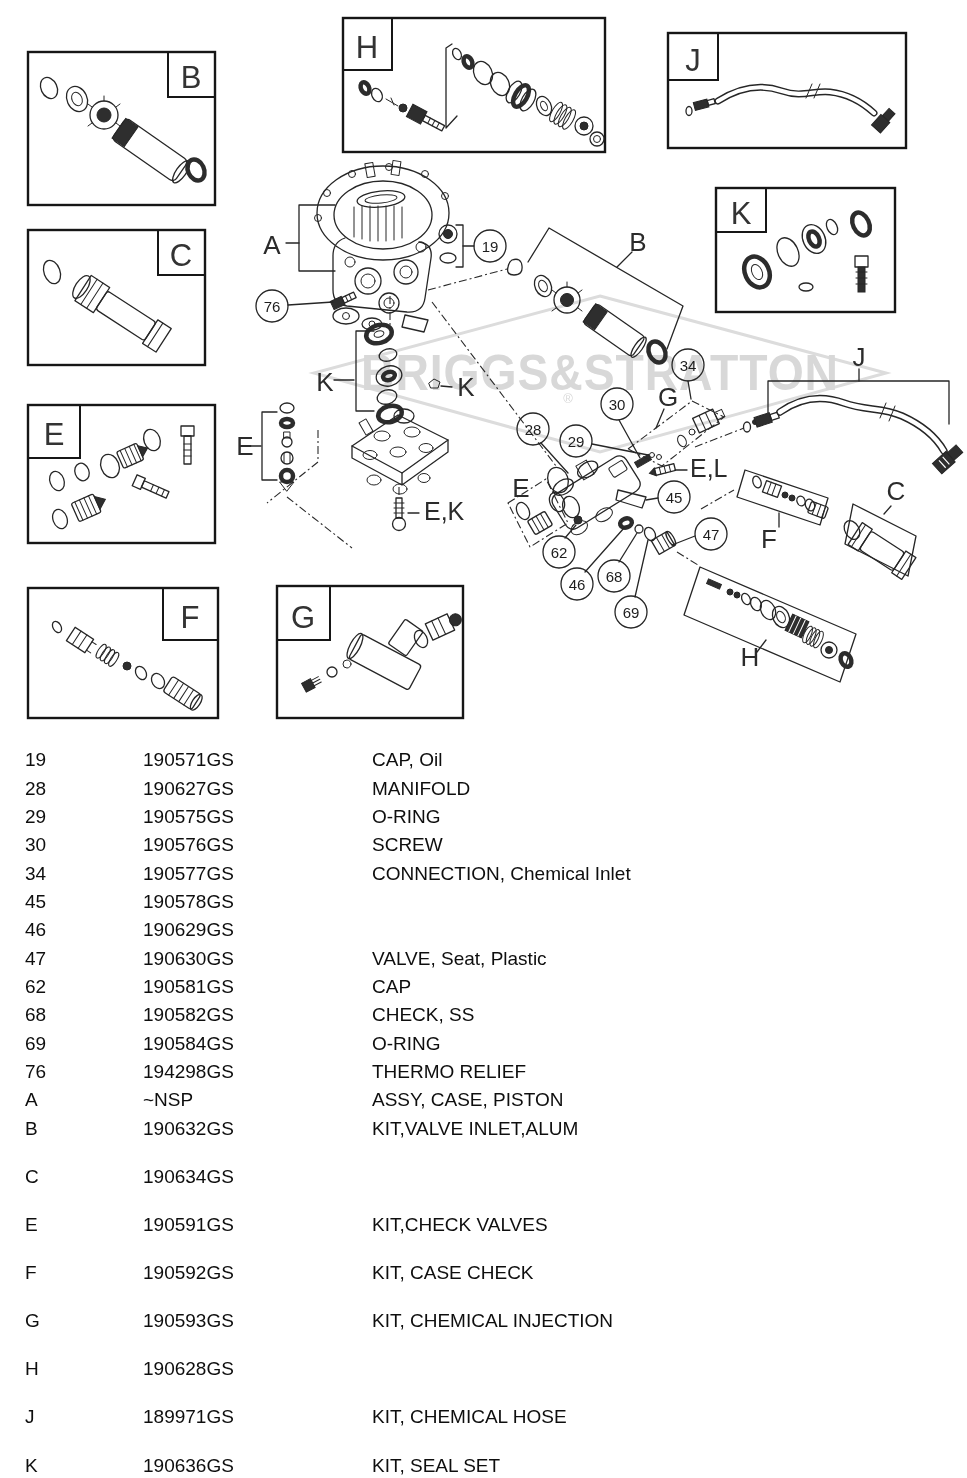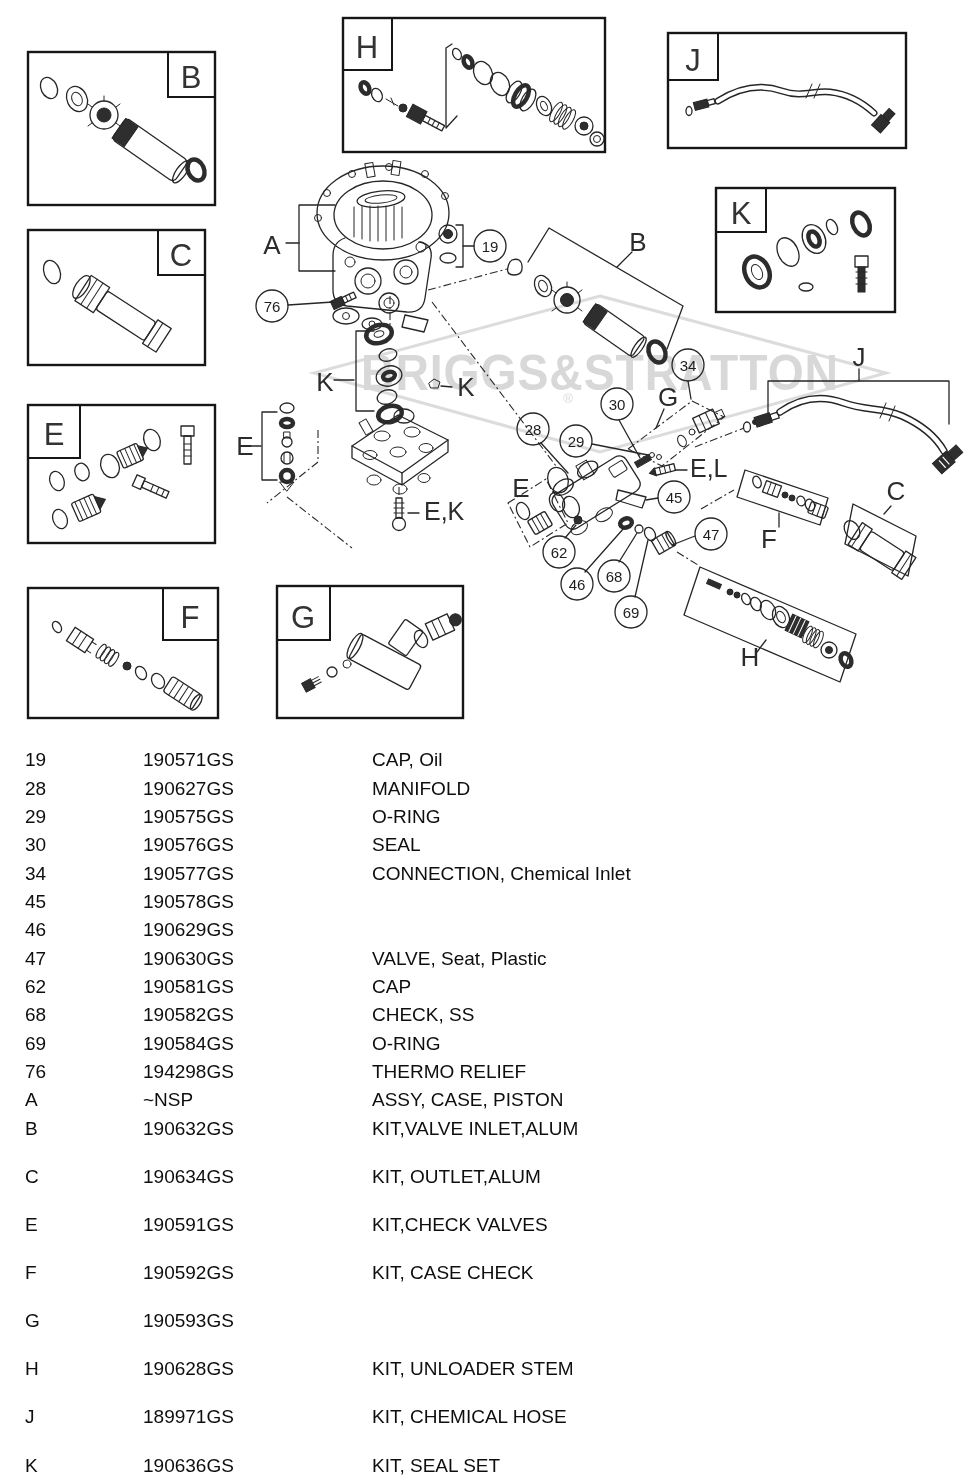--- a/index.html
+++ b/index.html
@@ -585,21 +585,21 @@
           <div class="pcell c2">MANIFOLD</div>
         </div>
         <div class="prow">
           <div class="pcell c0">29</div>
           <div class="pcell c1">190575GS</div>
           <div class="pcell c2">O-RING</div>
         </div>
         <div class="prow">
           <div class="pcell c0">30</div>
           <div class="pcell c1">190576GS</div>
-          <div class="pcell c2">SEAL</div>
+          <div class="pcell c2">SCREW</div>
         </div>
         <div class="prow">
           <div class="pcell c0">34</div>
           <div class="pcell c1">190577GS</div>
           <div class="pcell c2">CONNECTION, Chemical Inlet</div>
         </div>
         <div class="prow">
           <div class="pcell c0">45</div>
           <div class="pcell c1">190578GS</div>
         </div>
@@ -638,40 +638,39 @@
           <div class="pcell c2">ASSY, CASE, PISTON</div>
         </div>
         <div class="prow">
           <div class="pcell c0">B</div>
           <div class="pcell c1">190632GS</div>
           <div class="pcell c2">KIT,VALVE INLET,ALUM</div>
         </div>
         <div class="prow spaced">
           <div class="pcell c0">C</div>
           <div class="pcell c1">190634GS</div>
-          <div class="pcell c2">KIT, OUTLET,ALUM</div>
         </div>
         <div class="prow spaced">
           <div class="pcell c0">E</div>
           <div class="pcell c1">190591GS</div>
           <div class="pcell c2">KIT,CHECK VALVES</div>
         </div>
         <div class="prow spaced">
           <div class="pcell c0">F</div>
           <div class="pcell c1">190592GS</div>
           <div class="pcell c2">KIT, CASE CHECK</div>
         </div>
         <div class="prow spaced">
           <div class="pcell c0">G</div>
           <div class="pcell c1">190593GS</div>
+          <div class="pcell c2">KIT, CHEMICAL INJECTION</div>
         </div>
         <div class="prow spaced">
           <div class="pcell c0">H</div>
           <div class="pcell c1">190628GS</div>
-          <div class="pcell c2">KIT, UNLOADER STEM</div>
         </div>
         <div class="prow spaced">
           <div class="pcell c0">J</div>
           <div class="pcell c1">189971GS</div>
           <div class="pcell c2">KIT, CHEMICAL HOSE</div>
         </div>
         <div class="prow spaced">
           <div class="pcell c0">K</div>
           <div class="pcell c1">190636GS</div>
           <div class="pcell c2">KIT, SEAL SET</div>

